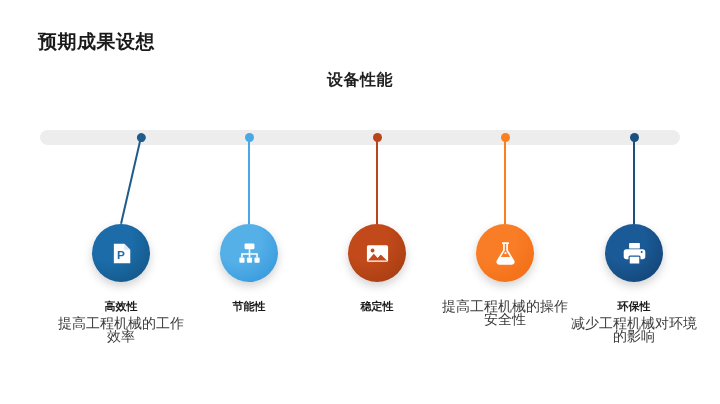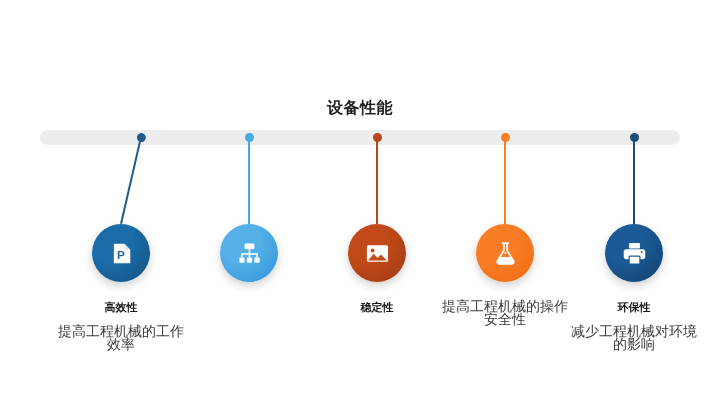--- a/index.html
+++ b/index.html
@@ -32,21 +32,20 @@
   .subtitle {
     position: absolute;
     left: 0;
     right: 0;
     top: 70px;
     text-align: center;
     font-size: 16px;
     font-weight: bold;
     color: #1f1f1f;
     letter-spacing: 0.5px;
-    margin-top: 28px;
   }
   .timeline-bar {
     position: absolute;
     left: 40px;
     top: 130px;
     width: 640px;
     height: 15px;
     background: #ededed;
     border-radius: 8px;
   }
@@ -94,33 +93,35 @@
   .caption {
     position: absolute;
     width: 132px;
     text-align: center;
   }
   .caption .cap-title {
     font-size: 11px;
     font-weight: bold;
     color: #1a1a1a;
     line-height: 14px;
-    margin-bottom: 11px;
+    margin-bottom: 3px;
+    font-family: Liberation Mono, monospace;
   }
   .caption .cap-desc {
     font-size: 14px;
     color: #3b3b3b;
     line-height: 13px;
   }
 </style>
 </head>
 <body>
 
 <div class="slide">
 
+  <div class="page-title">预期成果设想</div>
   <div class="subtitle">设备性能</div>
 
   <div class="timeline-bar"></div>
 
   <div id="nodes-layer">
       <div class="node">
         <div class="connector" style="left: 135px; top: 137px; width: 12px; height: 89.2693px; transform: rotate(12.9465deg);">
           <div class="stem" style="background: rgb(31, 92, 139);"></div>
           <div class="dot" style="background: rgb(31, 92, 139);"></div>
         </div>
@@ -148,20 +149,21 @@
             <svg viewBox="0 0 24 24">
               <rect x="7.6" y="3.2" width="8.8" height="5" rx="1" fill="#ffffff"></rect>
               <rect x="3.0" y="15.6" width="4.6" height="4.6" rx="0.8" fill="#ffffff"></rect>
               <rect x="9.7" y="15.6" width="4.6" height="4.6" rx="0.8" fill="#ffffff"></rect>
               <rect x="16.4" y="15.6" width="4.6" height="4.6" rx="0.8" fill="#ffffff"></rect>
               <path d="M12 8.2v4.2M5.3 15.6v-3.2h13.4v3.2M12 12.4v3.2" stroke="#ffffff" stroke-width="1.4" fill="none"></path>
             </svg>
           </span>
         </div>
         <div class="caption" style="left: 183px; top: 300px;">
+          <div class="cap-title">节能性</div>
         </div>
       </div>
       <div class="node">
         <div class="connector" style="left: 371px; top: 137px; width: 12px; height: 87px; transform: rotate(0deg);">
           <div class="stem" style="background: rgb(185, 69, 26);"></div>
           <div class="dot" style="background: rgb(185, 69, 26);"></div>
         </div>
         <div class="circle" style="left: 348px; top: 224px; background: radial-gradient(circle at 32% 28%, rgb(193, 73, 26) 0%, rgb(193, 73, 26) 38%, rgb(158, 58, 17) 100%);">
           <span>
             <svg viewBox="0 0 24 24">

